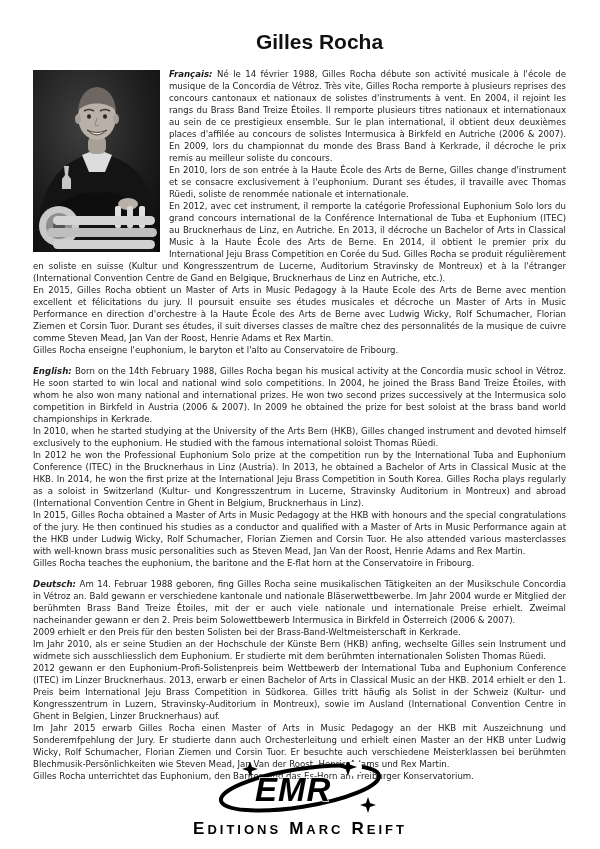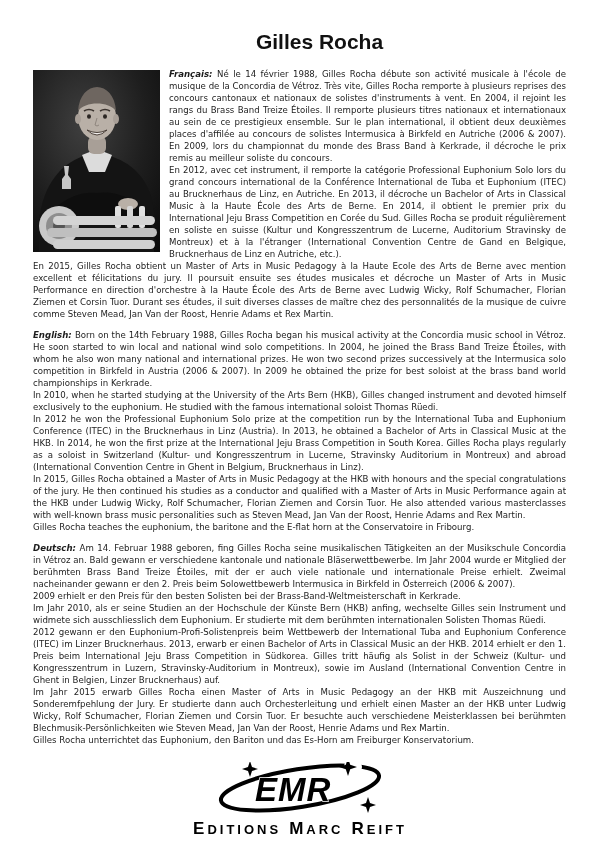--- a/index.html
+++ b/index.html
@@ -130,22 +130,24 @@
         <rect x="106" y="136" width="6" height="22" rx="2" fill="#e0e0e0"></rect>
         <rect x="20" y="146" width="102" height="9" rx="4.5" fill="#d4d4d4"></rect>
         <rect x="14" y="158" width="110" height="9" rx="4.5" fill="#bfbfbf"></rect>
         <rect x="20" y="170" width="102" height="9" rx="4.5" fill="#d0d0d0"></rect>
       </svg>
     </span>
 
     <div id="sections">
         <div class="section">
           <p class="bio"><span class="lang-label">Français: </span>Né le 14 février 1988, Gilles Rocha débute son activité musicale à l'école de musique de la Concordia de Vétroz. Très vite, Gilles Rocha remporte à plusieurs reprises des concours cantonaux et nationaux de solistes d'instruments à vent. En 2004, il rejoint les rangs du Brass Band Treize Étoiles. Il remporte plusieurs titres nationaux et internationaux au sein de ce prestigieux ensemble. Sur le plan international, il obtient deux deuxièmes places d'affilée au concours de solistes Intermusica à Birkfeld en Autriche (2006 &amp; 2007). En 2009, lors du championnat du monde des Brass Band à Kerkrade, il décroche le prix remis au meilleur soliste du concours.</p>
+          <p class="bio">En 2010, lors de son entrée à la Haute École des Arts de Berne, Gilles change d'instrument et se consacre exclusivement à l'euphonium. Durant ses études, il travaille avec Thomas Rüedi, soliste de renommée nationale et internationale.</p>
           <p class="bio">En 2012, avec cet instrument, il remporte la catégorie Professional Euphonium Solo lors du grand concours international de la Conférence International de Tuba et Euphonium (ITEC) au Brucknerhaus de Linz, en Autriche. En 2013, il décroche un Bachelor of Arts in Classical Music à la Haute École des Arts de Berne. En 2014, il obtient le premier prix du International Jeju Brass Competition en Corée du Sud. Gilles Rocha se produit régulièrement en soliste en suisse (Kultur und Kongresszentrum de Lucerne, Auditorium Stravinsky de Montreux) et à la l'étranger (International Convention Centre de Gand en Belgique, Brucknerhaus de Linz en Autriche, etc.).</p>
           <p class="bio">En 2015, Gilles Rocha obtient un Master of Arts in Music Pedagogy à la Haute Ecole des Arts de Berne avec mention excellent et félicitations du jury. Il poursuit ensuite ses études musicales et décroche un Master of Arts in Music Performance en direction d'orchestre à la Haute École des Arts de Berne avec Ludwig Wicky, Rolf Schumacher, Florian Ziemen et Corsin Tuor. Durant ses études, il suit diverses classes de maître chez des personnalités de la musique de cuivre comme Steven Mead, Jan Van der Roost, Henrie Adams et Rex Martin.</p>
+          <p class="bio">Gilles Rocha enseigne l'euphonium, le baryton et l'alto au Conservatoire de Fribourg.</p>
         </div>
         <div class="section">
           <p class="bio"><span class="lang-label">English: </span>Born on the 14th February 1988, Gilles Rocha began his musical activity at the Concordia music school in Vétroz. He soon started to win local and national wind solo competitions. In 2004, he joined the Brass Band Treize Étoiles, with whom he also won many national and international prizes. He won two second prizes successively at the Intermusica solo competition in Birkfeld in Austria (2006 &amp; 2007). In 2009 he obtained the prize for best soloist at the brass band world championships in Kerkrade.</p>
           <p class="bio">In 2010, when he started studying at the University of the Arts Bern (HKB), Gilles changed instrument and devoted himself exclusively to the euphonium. He studied with the famous international soloist Thomas Rüedi.</p>
           <p class="bio">In 2012 he won the Professional Euphonium Solo prize at the competition run by the International Tuba and Euphonium Conference (ITEC) in the Brucknerhaus in Linz (Austria). In 2013, he obtained a Bachelor of Arts in Classical Music at the HKB. In 2014, he won the first prize at the International Jeju Brass Competition in South Korea. Gilles Rocha plays regularly as a soloist in Switzerland (Kultur- und Kongresszentrum in Lucerne, Stravinsky Auditorium in Montreux) and abroad (International Convention Centre in Ghent in Belgium, Brucknerhaus in Linz).</p>
           <p class="bio">In 2015, Gilles Rocha obtained a Master of Arts in Music Pedagogy at the HKB with honours and the special congratulations of the jury. He then continued his studies as a conductor and qualified with a Master of Arts in Music Performance again at the HKB under Ludwig Wicky, Rolf Schumacher, Florian Ziemen and Corsin Tuor. He also attended various masterclasses with well-known brass music personalities such as Steven Mead, Jan Van der Roost, Henrie Adams and Rex Martin.</p>
           <p class="bio">Gilles Rocha teaches the euphonium, the baritone and the E-flat horn at the Conservatoire in Fribourg.</p>
         </div>
         <div class="section">
           <p class="bio"><span class="lang-label">Deutsch: </span>Am 14. Februar 1988 geboren, fing Gilles Rocha seine musikalischen Tätigkeiten an der Musikschule Concordia in Vétroz an. Bald gewann er verschiedene kantonale und nationale Bläserwettbewerbe. Im Jahr 2004 wurde er Mitglied der berühmten Brass Band Treize Étoiles, mit der er auch viele nationale und internationale Preise erhielt. Zweimal nacheinander gewann er den 2. Preis beim Solowettbewerb Intermusica in Birkfeld in Österreich (2006 &amp; 2007).</p>

